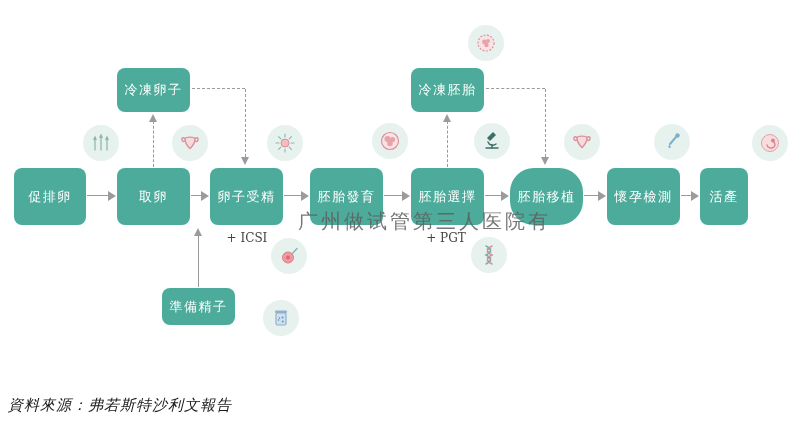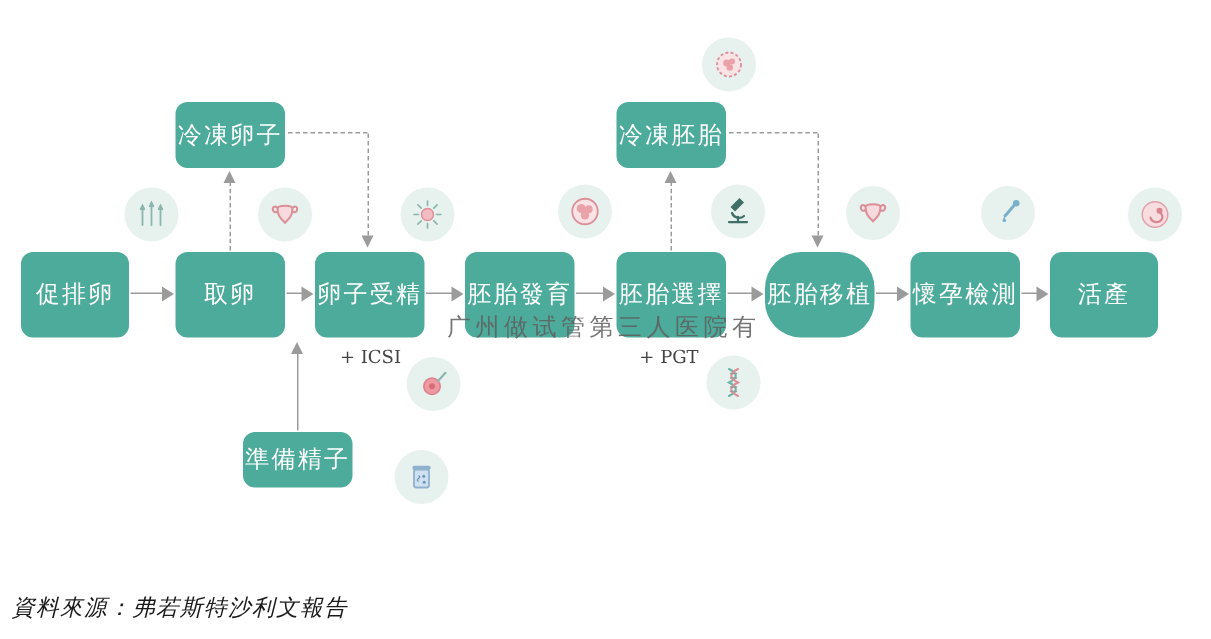--- a/index.html
+++ b/index.html
@@ -3,21 +3,21 @@
 <meta charset="utf-8">
 <style>
   html,body{margin:0;padding:0;background:#fff;}
   .canvas{
     position:relative;width:807px;height:426px;background:#ffffff;overflow:hidden;
     font-family:"Liberation Sans",sans-serif;
   }
   .box{
     position:absolute;background:#4cab9a;border-radius:8px;color:#fff;
     display:flex;align-items:center;justify-content:center;
-    font-size:16px;letter-spacing:1.5px;z-index:2;text-align:center;
+    font-size:13px;letter-spacing:1.5px;z-index:2;text-align:center;
   }
   .box-main{top:168px;height:57px;width:73px;}
   .box-small{top:68px;height:44px;width:73px;}
   .box-bottom{top:288px;height:37px;width:73px;}
   
   .harrow{position:absolute;top:190px;height:12px;z-index:1;}
   .harrow .hline{position:absolute;left:0;right:6px;top:5px;border-top:1.6px solid #9b9b9b;}
   .harrow .head-right{position:absolute;right:0;top:1px;width:0;height:0;
     border-left:8px solid #9b9b9b;border-top:5px solid transparent;border-bottom:5px solid transparent;}
   
@@ -29,40 +29,40 @@
   
   .dash-h{position:absolute;border-top:1.6px dashed #9b9b9b;z-index:1;}
   .dash-v{position:absolute;border-left:1.6px dashed #9b9b9b;z-index:1;}
   .head-down{position:absolute;width:0;height:0;z-index:1;
     border-left:4.5px solid transparent;border-right:4.5px solid transparent;border-top:8px solid #9b9b9b;}
   
   .icon{position:absolute;width:36px;height:36px;border-radius:50%;background:#e7f2ef;
     display:flex;align-items:center;justify-content:center;z-index:3;}
   .note{position:absolute;font-family:"DejaVu Serif",serif;font-size:12px;color:#444;
     width:56px;text-align:center;z-index:3;}
-  .watermark{position:absolute;left:298px;top:208px;font-size:16px;letter-spacing:3px;
+  .watermark{position:absolute;left:298px;top:208px;font-size:20px;letter-spacing:3px;
     color:#5f5f5f;opacity:.85;z-index:6;font-family:"DejaVu Serif",serif;white-space:nowrap;}
   .source{position:absolute;left:8px;top:396px;font-size:15px;color:#1a1a1a;
     font-family:"DejaVu Serif",serif;font-style:italic;letter-spacing:1px;z-index:3;}
 </style>
 </head>
 <body>
 
 <div class="canvas">
 
   <div class="watermark">广州做试管第三人医院有</div>
 
   <div class="box box-main" style="left:14px;width:72px;">促排卵</div>
   <div class="box box-main" style="left:210px;">卵子受精</div>
   <div class="box box-main" style="left:117px;">取卵</div>
   <div class="box box-main" style="left:310px;">胚胎發育</div>
   <div class="box box-main" style="left:411px;">胚胎選擇</div>
   <div class="box box-main" style="left:510px;border-radius:24px;">胚胎移植</div>
   <div class="box box-main" style="left:607px;">懷孕檢測</div>
-  <div class="box box-main" style="left:700px;width:72px;">活產</div>
+  <div class="box box-main" style="left:700px;width:48px;">活產</div>
 
   <div class="box box-small" style="left:117px;">冷凍卵子</div>
   <div class="box box-small" style="left:411px;">冷凍胚胎</div>
 
   <div class="box box-bottom" style="left:162px;">準備精子</div>
 
   <div class="note" style="left:219px;top:231px;">+ ICSI</div>
   <div class="note" style="left:418px;top:231px;">+ PGT</div>
 
   <div class="harrow" style="left:87px;width:29px;">

